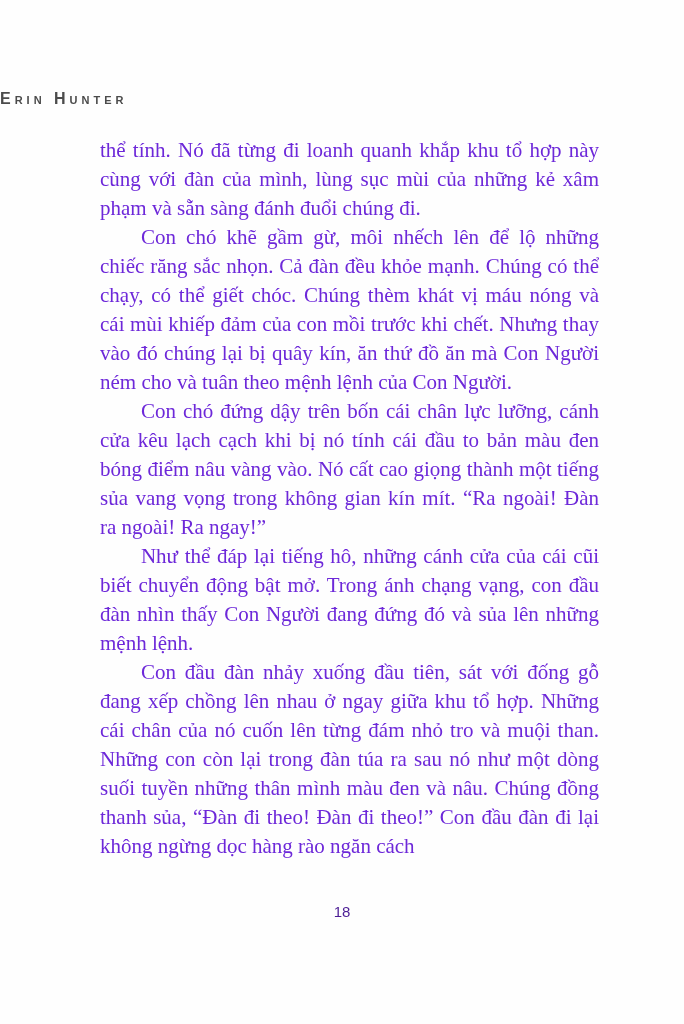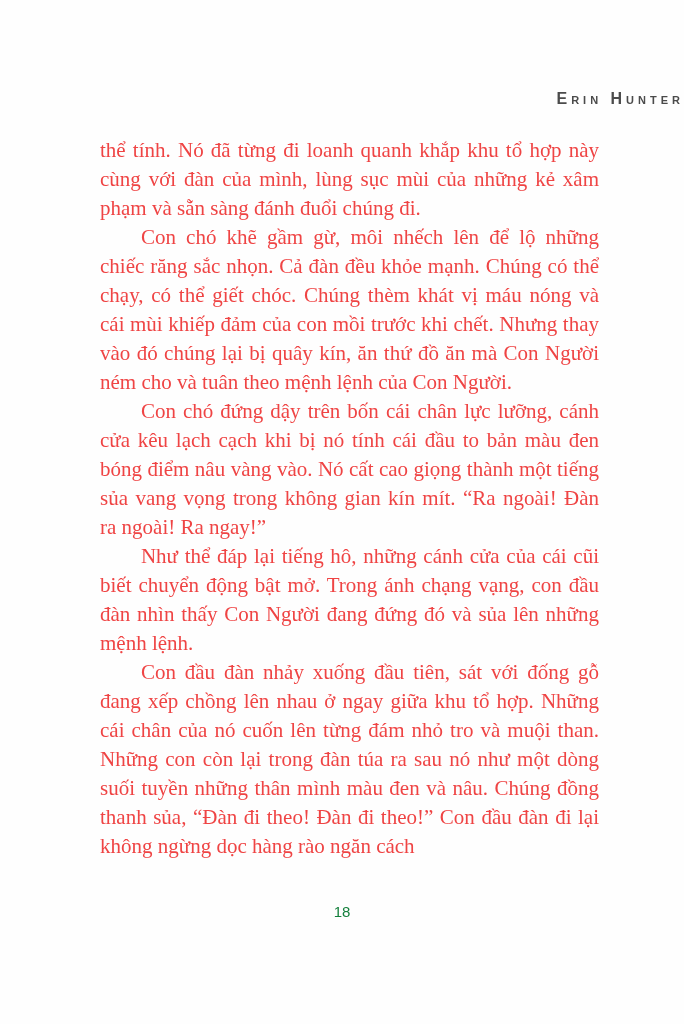--- a/index.html
+++ b/index.html
@@ -13,34 +13,34 @@
     height: 1024px;
     background: #fefefe;
     overflow: hidden;
     font-family: "Liberation Serif", "DejaVu Serif", serif;
   }
   .running-header {
     position: absolute;
     top: 90px;
     left: 0;
     width: 100%;
-    text-align: right;
+    text-align: left;
     font-family: "Liberation Sans", "DejaVu Sans", sans-serif;
     font-variant: small-caps;
     font-weight: 600;
     font-size: 16px;
     letter-spacing: 4px;
     color: #4b4b4b;
   }
   .text-block {
     position: absolute;
     top: 136px;
     left: 100px;
     width: 499px;
-    color: #ef4444;
+    color: #6d28d9;
     font-size: 21px;
     line-height: 29px;
     text-align: justify;
     text-justify: inter-word;
   }
   .text-block p {
     margin: 0;
     padding: 0;
     text-indent: 1.95em;
   }
@@ -48,21 +48,21 @@
     text-indent: 0;
   }
   .page-number {
     position: absolute;
     top: 903px;
     left: 0;
     width: 100%;
     text-align: center;
     font-family: "Liberation Sans", "DejaVu Sans", sans-serif;
     font-size: 15px;
-    color: #15803d;
+    color: #4c1d95;
   }
 </style>
 </head>
 <body>
 
 <div class="book-page">
 
   <div class="running-header">Erin Hunter</div>
 
   <div class="text-block">

